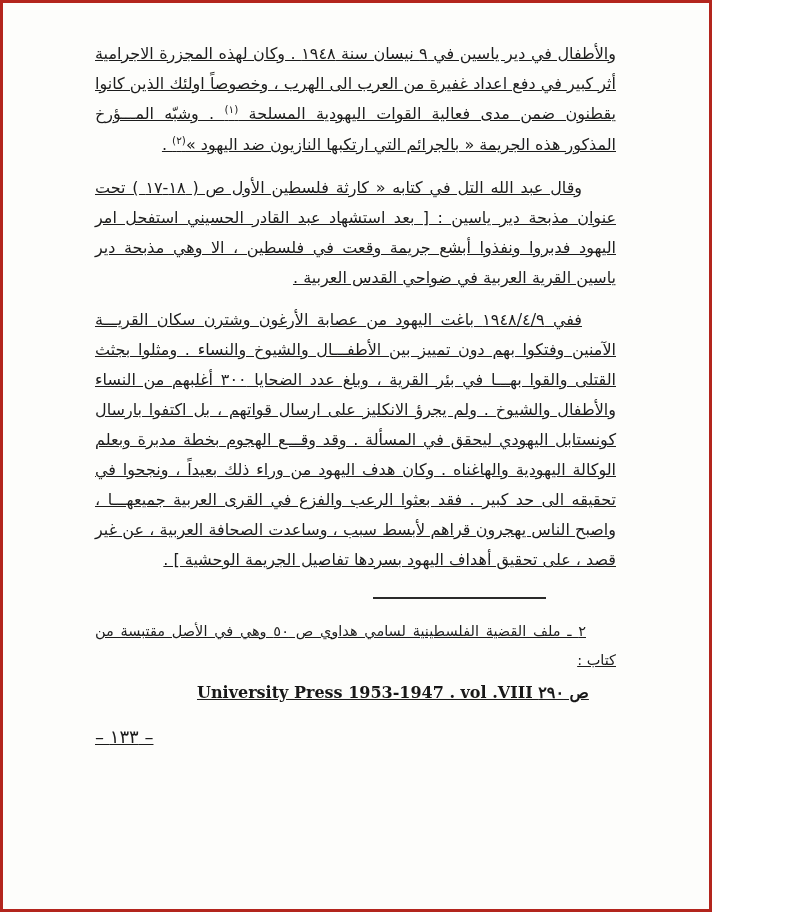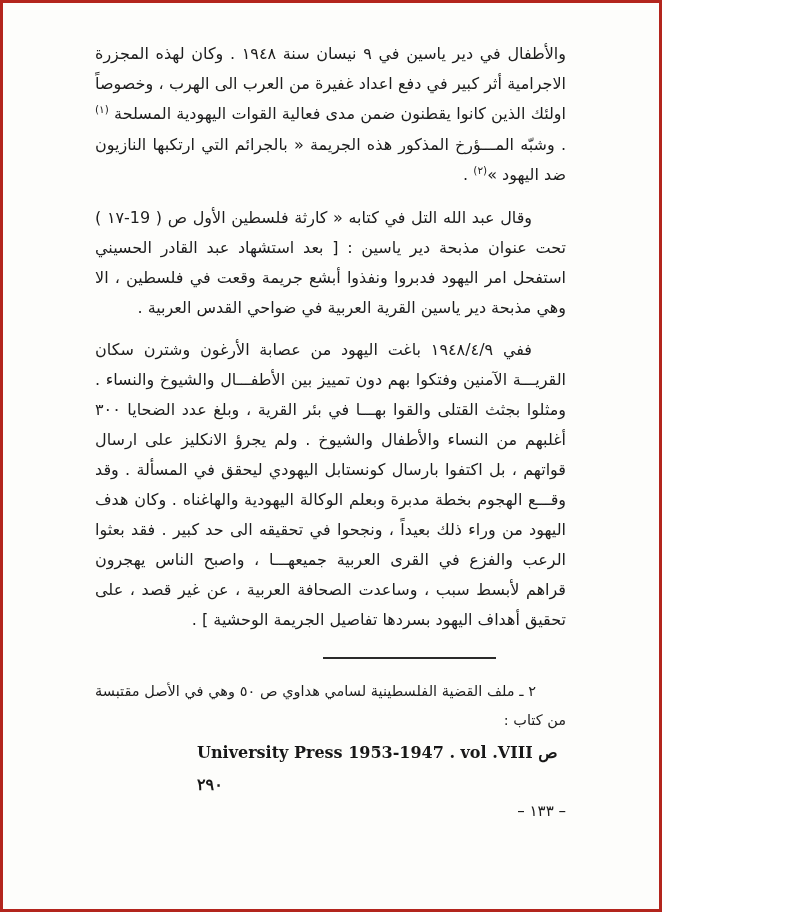--- a/index.html
+++ b/index.html
@@ -1,22 +1,23 @@
 <!DOCTYPE html>
 <html lang="ar"><head>
 <meta charset="utf-8">
 <style>
   html,body{margin:0;padding:0;background:#ffffff;}
   .page{
     position:relative;
-    width:662px;height:912px;
+    width:712px;height:912px;
     box-sizing:border-box;
     border:3px solid #b3251d;
     background:#fdfdfb;
     overflow:hidden;
+    text-decoration:underline;
   }
   .text-col{
     direction:rtl;
     box-sizing:border-box;
     padding:36px 93px 0 92px;
     color:#1c1c1c;
   }
   .para{
     font-family:"DejaVu Sans",sans-serif;
     font-size:16px;line-height:30px;
@@ -49,33 +50,34 @@
     font-family:"DejaVu Serif",serif;
     font-weight:bold;
     font-size:16px;line-height:32px;
     color:#181818;
     padding-left:88px;
     margin-top:2px;
   }
   .citation .citation-line:first-child{padding-left:14px;}
   .pg-num{
     font-family:"DejaVu Sans",sans-serif;
-    font-size:15px;line-height:20px;
-    text-align:right;
+    font-size:18px;line-height:20px;
+    text-align:left;
+    margin-top:18px;
     color:#1c1c1c;
   }
 </style>
 </head>
 <body>
 
 <div class="page" id="page" style="border-color: rgb(179, 37, 29); background: rgb(253, 253, 251); color: rgb(28, 28, 28);">
   <main class="text-col">
     <section id="paragraphs">
         <p class="para"><span>والأطفال في دير ياسين في ٩ نيسان سنة ١٩٤٨ . وكان لهذه المجزرة الاجرامية أثر كبير في دفع اعداد غفيرة من العرب الى الهرب ، وخصوصاً اولئك الذين كانوا يقطنون ضمن مدى فعالية القوات اليهودية المسلحة </span><span class="fn-ref">(١)</span><span> . وشبّه المـــؤرخ المذكور هذه الجريمة « بالجرائم التي ارتكبها النازيون ضد اليهود »</span><span class="fn-ref">(٢)</span><span> .</span></p>
-        <p class="para indent"><span>وقال عبد الله التل في كتابه « كارثة فلسطين الأول ص ( 19-١٧ ) تحت عنوان مذبحة دير ياسين : [ بعد استشهاد عبد القادر الحسيني استفحل امر اليهود فدبروا ونفذوا أبشع جريمة وقعت في فلسطين ، الا وهي مذبحة دير ياسين القرية العربية في ضواحي القدس العربية .</span></p>
+        <p class="para indent"><span>وقال عبد الله التل في كتابه « كارثة فلسطين الأول ص ( ١٨-١٧ ) تحت عنوان مذبحة دير ياسين : [ بعد استشهاد عبد القادر الحسيني استفحل امر اليهود فدبروا ونفذوا أبشع جريمة وقعت في فلسطين ، الا وهي مذبحة دير ياسين القرية العربية في ضواحي القدس العربية .</span></p>
         <p class="para indent"><span>ففي ١٩٤٨/٤/٩ باغت اليهود من عصابة الأرغون وشترن سكان القريـــة الآمنين وفتكوا بهم دون تمييز بين الأطفـــال والشيوخ والنساء . ومثلوا بجثث القتلى والقوا بهـــا في بئر القرية ، وبلغ عدد الضحايا ٣٠٠ أغلبهم من النساء والأطفال والشيوخ . ولم يجرؤ الانكليز على ارسال قواتهم ، بل اكتفوا بارسال كونستابل اليهودي ليحقق في المسألة . وقد وقـــع الهجوم بخطة مدبرة وبعلم الوكالة اليهودية والهاغناه . وكان هدف اليهود من وراء ذلك بعيداً ، ونجحوا في تحقيقه الى حد كبير . فقد بعثوا الرعب والفزع في القرى العربية جميعهـــا ، واصبح الناس يهجرون قراهم لأبسط سبب ، وساعدت الصحافة العربية ، عن غير قصد ، على تحقيق أهداف اليهود بسردها تفاصيل الجريمة الوحشية ] .</span></p>
       </section>
     <hr class="fn-sep">
     <section id="footnotes">
         <div class="footnote indent">
           <div class="fn-line">٢ ـ ملف القضية الفلسطينية لسامي هداوي ص ٥٠ وهي في الأصل مقتبسة من كتاب :</div>
           <div class="citation" dir="ltr">
             <div class="citation-line">University Press 1953-1947 . vol .VIII ص ٢٩٠</div>
           </div>
         </div>

